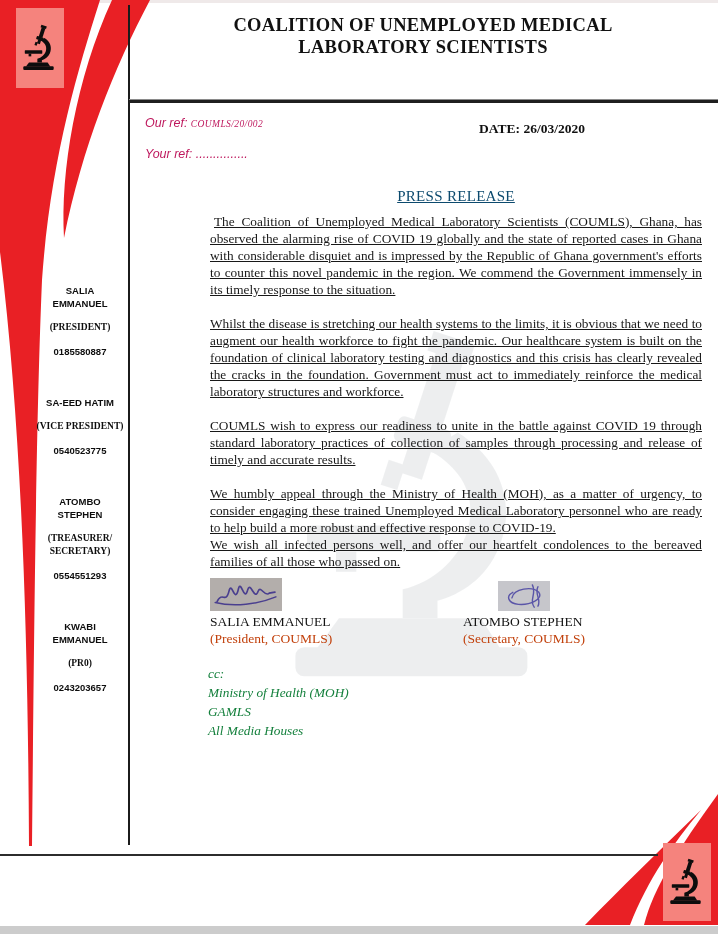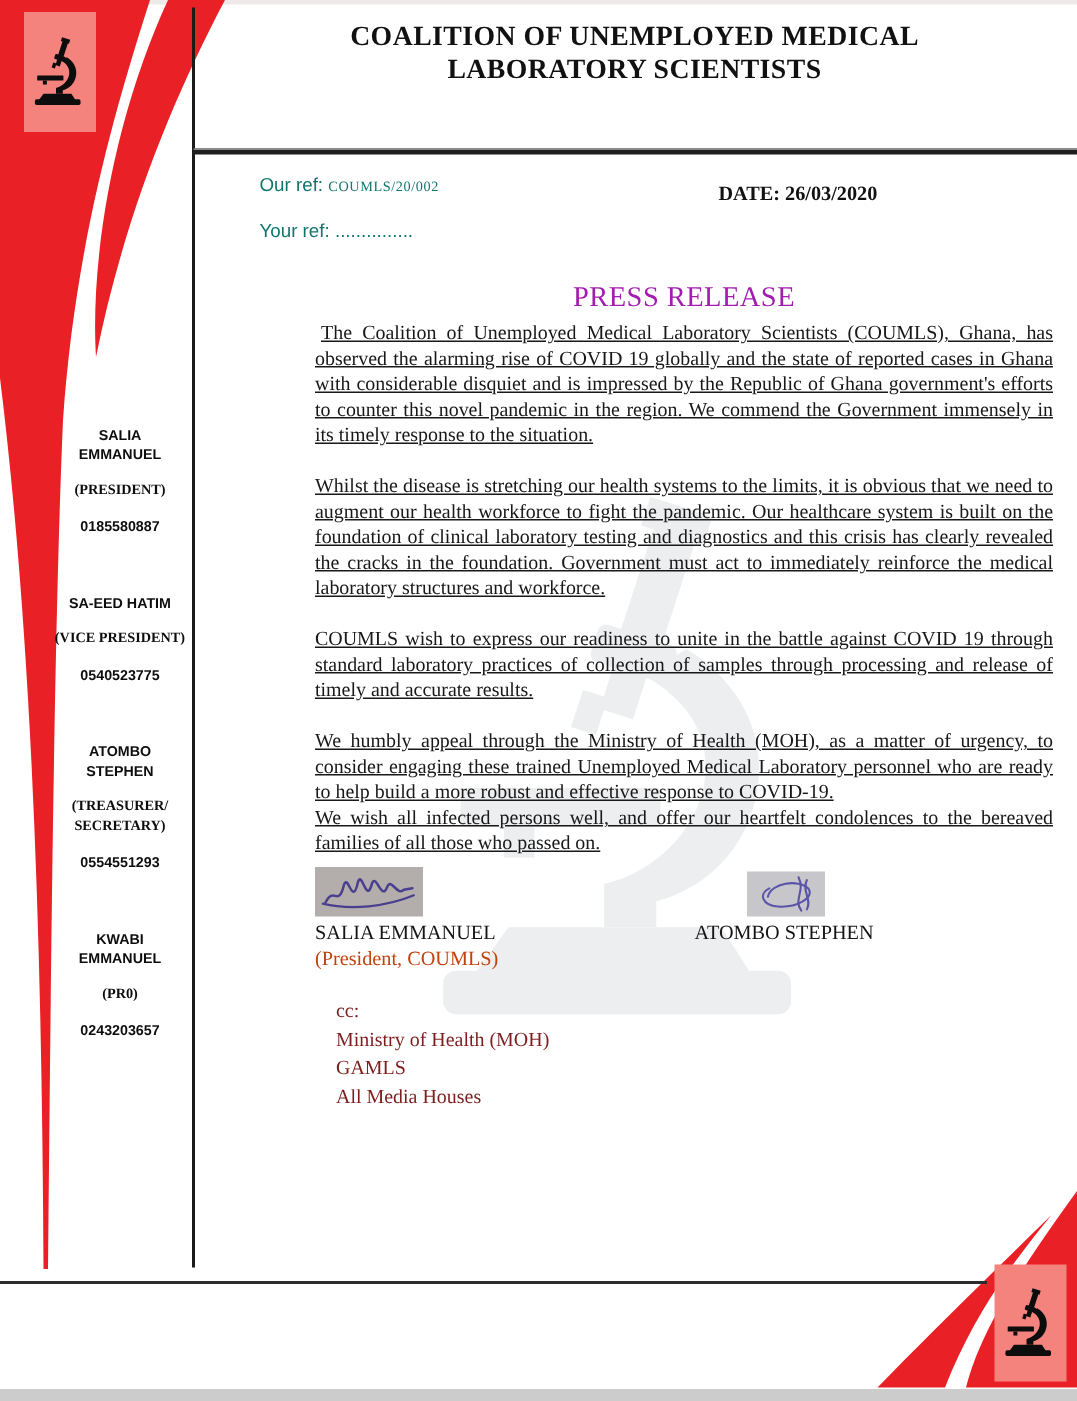--- a/index.html
+++ b/index.html
@@ -21,42 +21,42 @@
   .panel-tl{left:16px;top:8px;}
   .panel-br{left:663px;top:843px;height:78px;}
   
   .watermark{position:absolute;left:278px;top:298px;width:290px;height:420px;opacity:0.10;}
   .watermark svg{width:100%;height:100%;fill:#5a6570;}
   
   .header{position:absolute;left:128px;top:14px;width:590px;text-align:center;}
   .title{font-size:18.5px;font-weight:bold;line-height:22px;letter-spacing:0.3px;color:#111;}
   .email{margin-top:15px;font-size:13px;font-weight:bold;font-style:italic;color:#111;}
   
-  .refs{position:absolute;left:145px;top:116px;font-family:"Liberation Sans",sans-serif;font-size:12.5px;color:#0f766e;margin-left:28px;}
+  .refs{position:absolute;left:145px;top:116px;font-family:"Liberation Sans",sans-serif;font-style:italic;font-size:12.5px;color:#be185d;}
   .ref-line{margin-bottom:17px;}
   .ref-value{font-family:"Liberation Serif",serif;font-size:9.5px;letter-spacing:0.4px;}
   .date{position:absolute;left:479px;top:121px;font-size:13.5px;font-weight:bold;color:#111;}
   
   .press-heading{position:absolute;left:210px;top:188px;width:492px;text-align:center;
-                 font-size:19px;letter-spacing:0.3px;color:#a21caf;}
+                 font-size:15px;letter-spacing:0.3px;text-decoration:underline;color:#0c4a6e;}
   
   .body-text{position:absolute;left:210px;top:213px;width:492px;font-size:13.3px;line-height:17px;text-align:justify;color:#181818;}
   .body-text p{margin:0 0 17px 0;text-decoration:underline;}
   .body-text p.tight{margin-bottom:0;}
   .body-text p.para-first{text-indent:4px;}
   
   .signatures{position:absolute;left:210px;top:578px;width:492px;display:flex;}
   .sig-col{width:253px;}
   .sig-col.right{width:239px;}
   .sig-img{width:72px;height:33px;background:#b3aeab;display:flex;align-items:center;justify-content:center;}
   .sig-img.right-img{width:52px;height:30px;background:#c6c6cb;margin-left:35px;margin-top:3px;}
   .sig-name{margin-top:3px;font-size:13.5px;color:#141414;}
   .sig-role{font-size:13.5px;color:#c2410c;line-height:17px;}
   
-  .cc-block{position:absolute;left:224px;top:664px;font-size:13.3px;line-height:19px;color:#7f1d1d;}
+  .cc-block{position:absolute;left:208px;top:664px;font-size:13.3px;line-height:19px;color:#15803d;font-style:italic;}
   
   .sidebar{position:absolute;left:0;top:284px;width:128px;padding-left:32px;box-sizing:border-box;
            font-family:"Liberation Sans",sans-serif;font-weight:bold;font-size:9.5px;line-height:13px;
            color:#0d0d0d;text-align:center;}
   .official{margin-bottom:38px;}
   .official .o-name{max-width:78px;margin:0 auto;}
   .official .o-role{margin-top:11px;font-family:Liberation Serif, serif;}
   .official .o-phone{margin-top:11px;}
 </style>
 </head>
@@ -156,20 +156,21 @@
       <div class="sig-role">(President, COUMLS)</div>
     </div>
     <div class="sig-col right">
       <div class="sig-img right-img">
         <svg width="48" height="26" viewBox="0 0 50 28">
           <path fill="none" stroke-width="1.5" stroke-linecap="round" d="M12,16 C14,6 34,3 41,10 C46,17 32,24 19,23 C8,22 5,14 13,10" stroke="#5a55a8"></path>
           <path fill="none" stroke-width="1.5" stroke-linecap="round" d="M34,2 C39,12 30,18 36,26 M40,4 C36,12 44,18 40,25" stroke="#5a55a8"></path>
         </svg>
       </div>
       <div class="sig-name">ATOMBO STEPHEN</div>
+      <div class="sig-role">(Secretary, COUMLS)</div>
     </div>
   </div>
 
   <div class="cc-block">
     <div>cc:</div>
     <div>Ministry of Health (MOH)</div>
     <div>GAMLS</div>
     <div>All Media Houses</div>
   </div>
 

